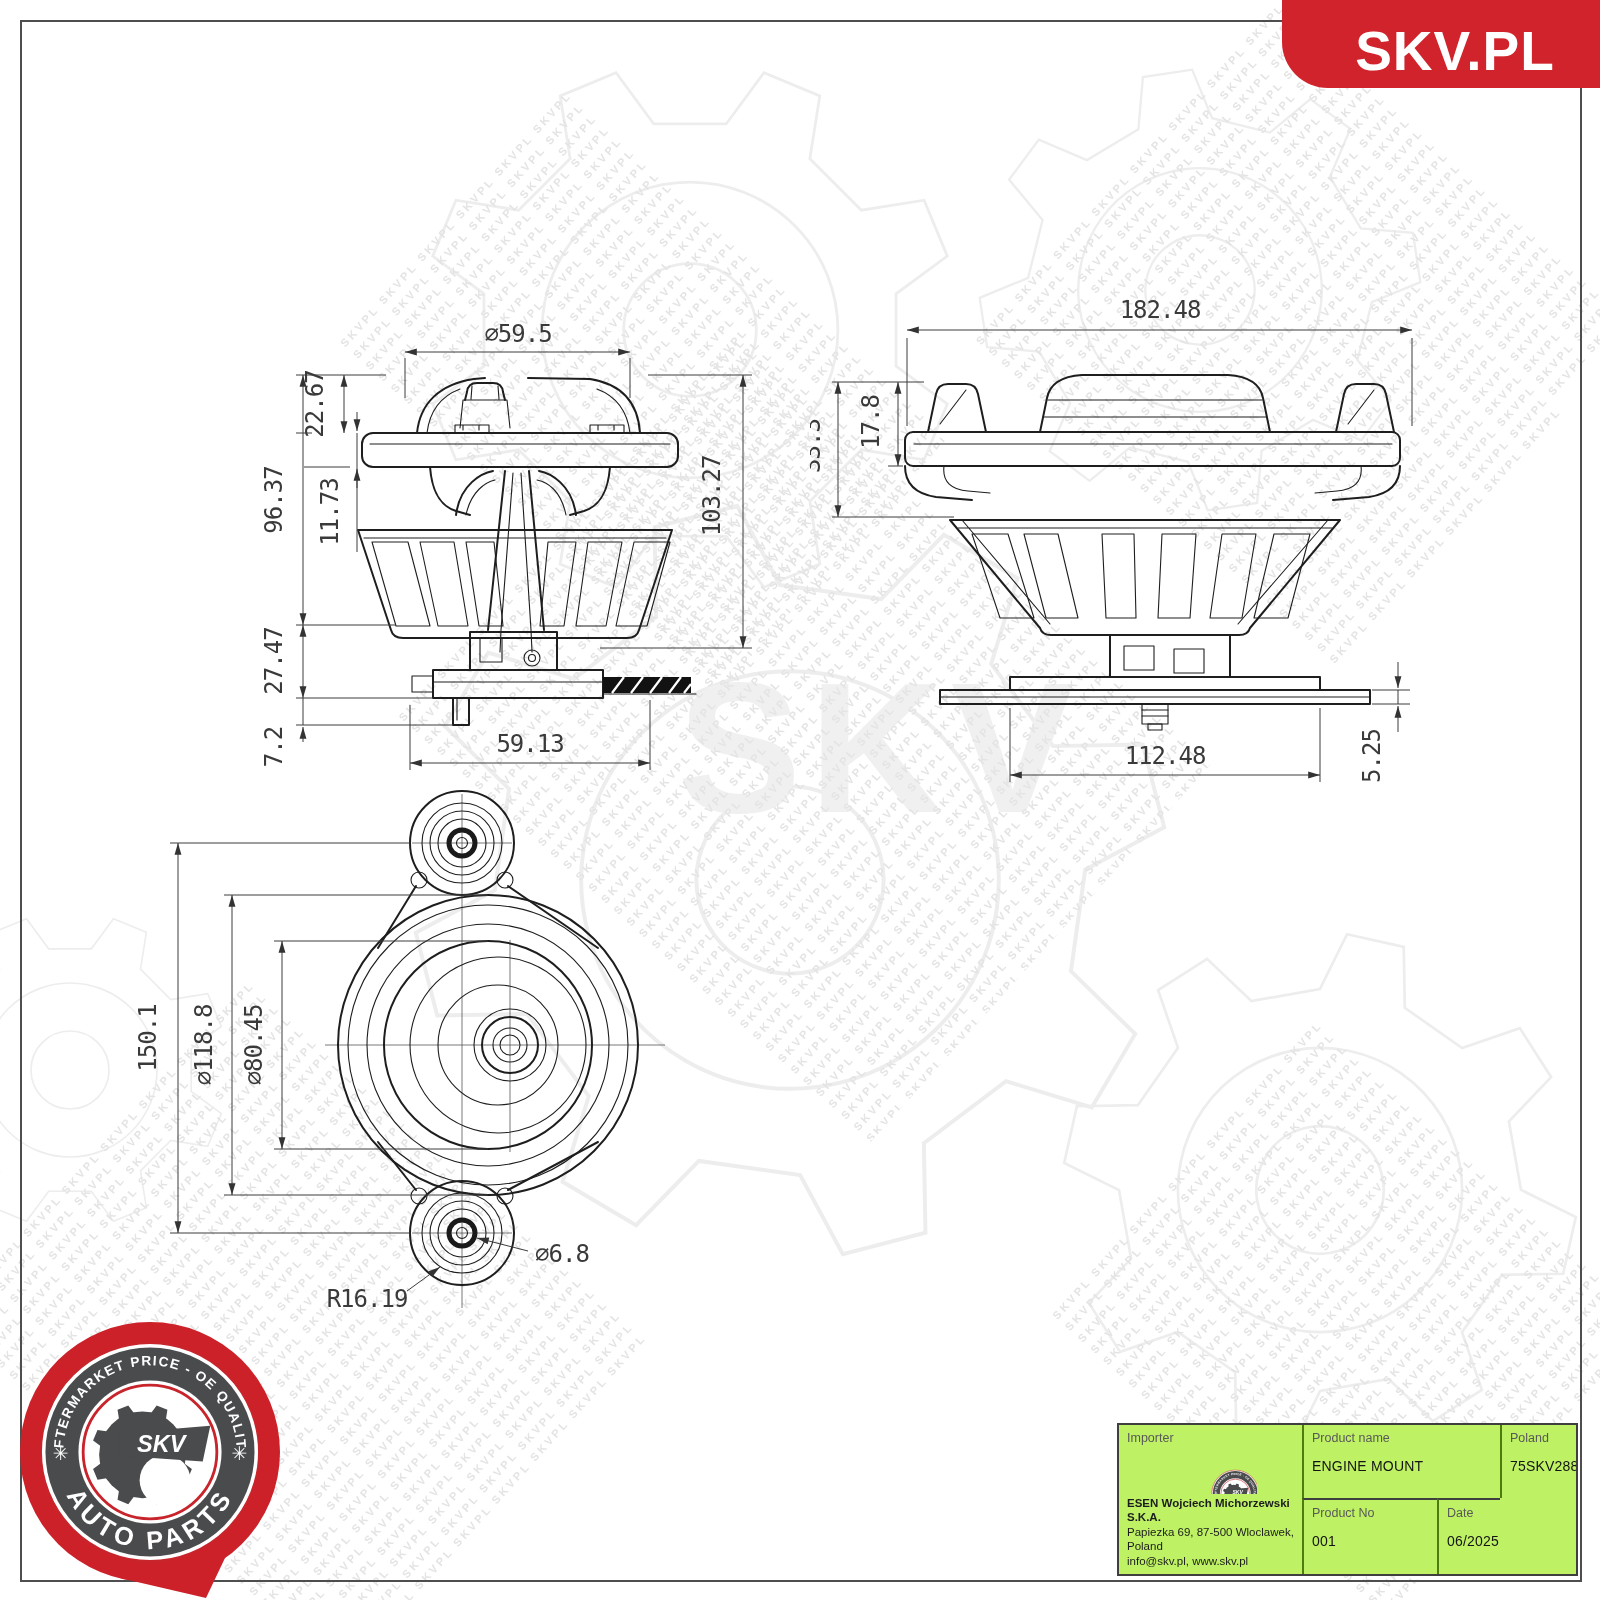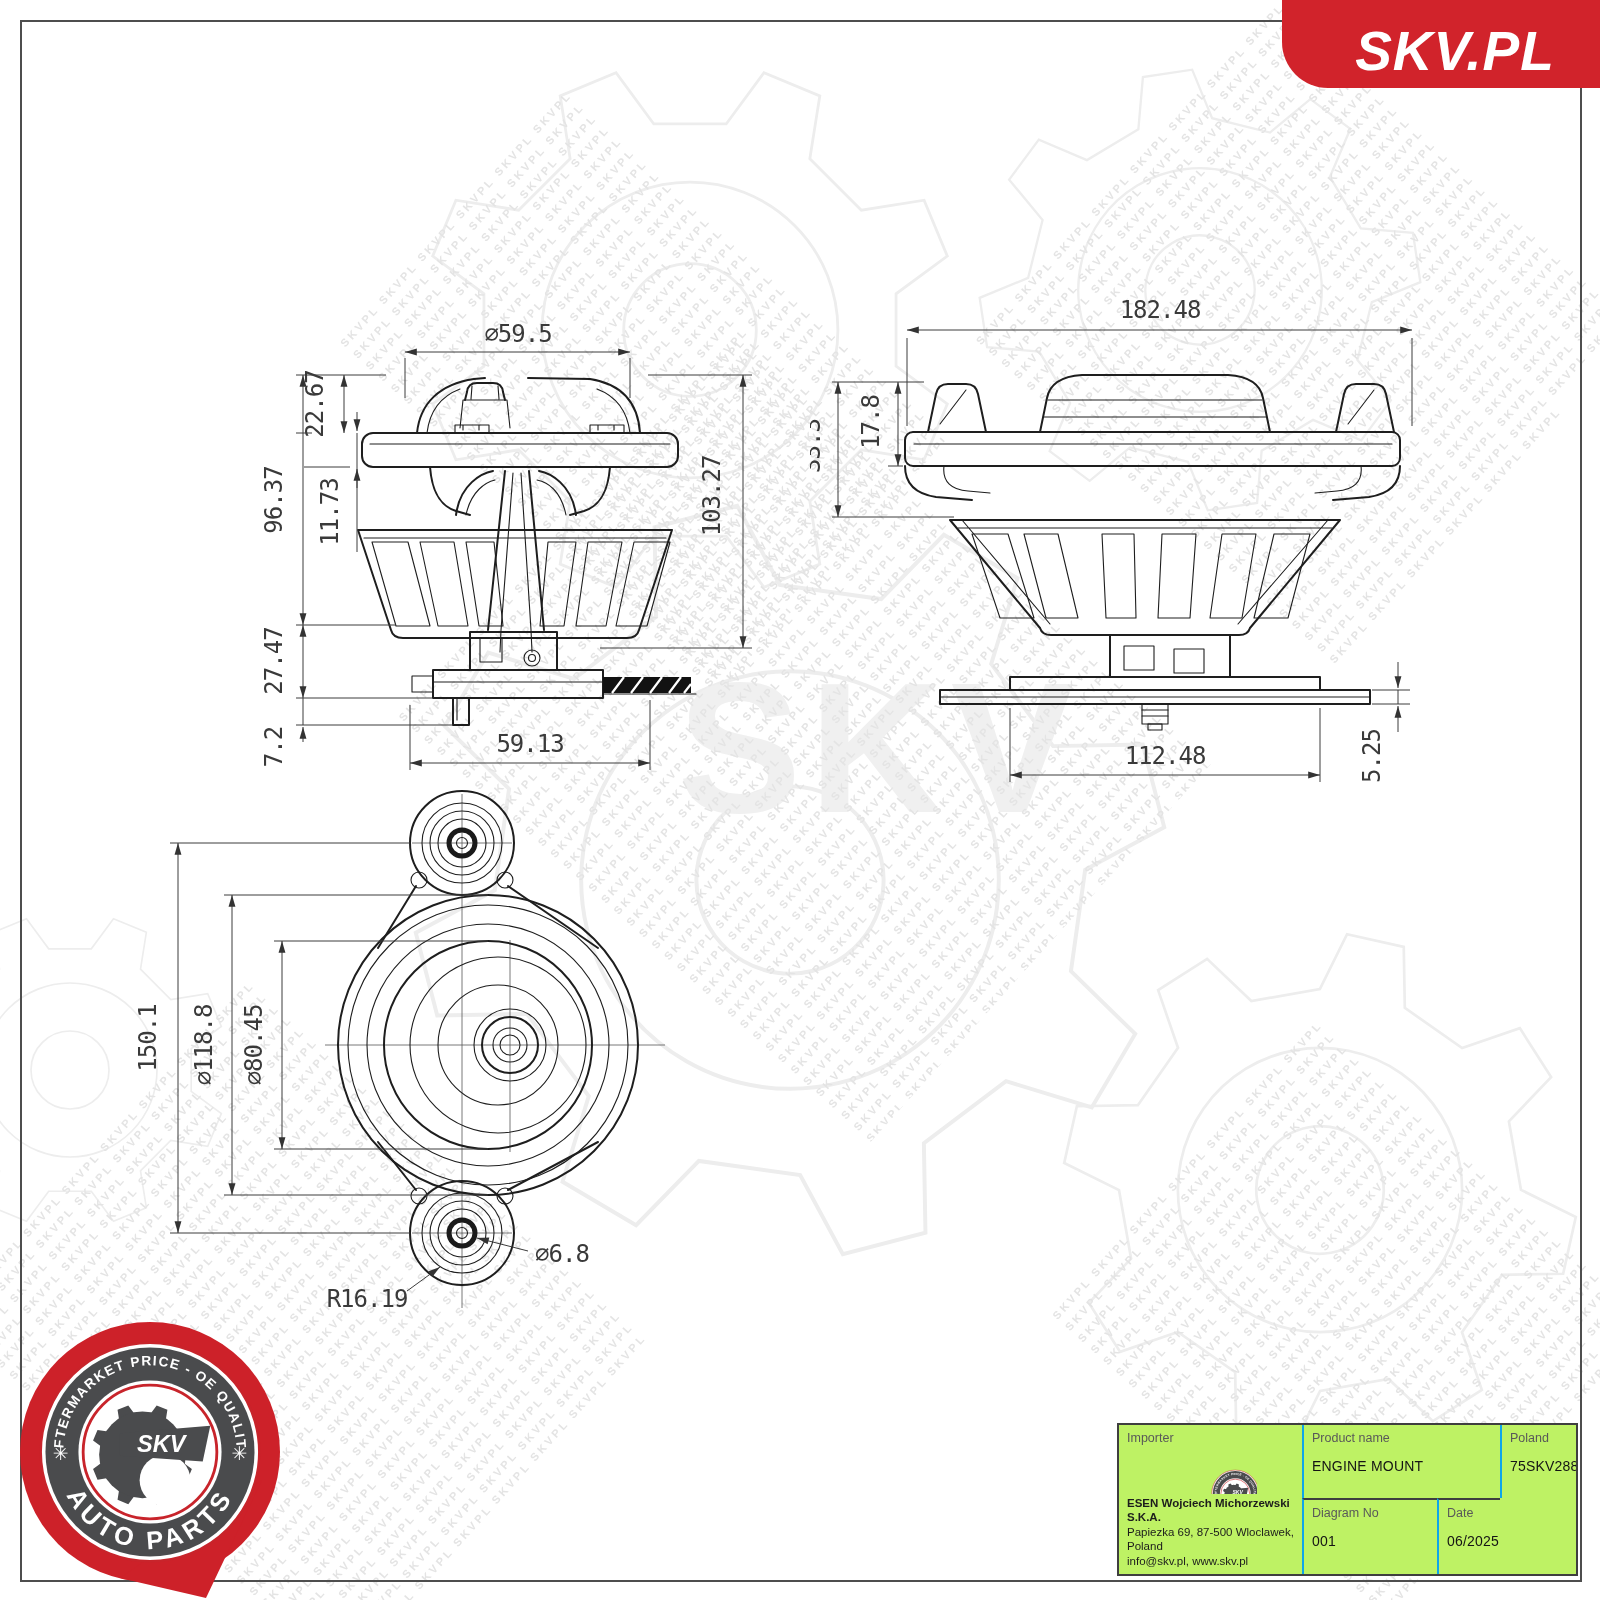--- a/index.html
+++ b/index.html
@@ -10,34 +10,34 @@
   
   .frame{position:absolute;left:20px;top:20px;width:1558px;height:1558px;
     border:2px solid #4e4e4e;z-index:4;pointer-events:none;}
   
   .wm-svg{position:absolute;left:0;top:0;z-index:0;}
   .wm-band{position:absolute;z-index:0;color:#e4e4e4;font-size:11px;line-height:17px;
     letter-spacing:3px;font-weight:bold;transform:rotate(-48deg);overflow:hidden;word-break:break-word;}
   
   .logo{position:absolute;left:1282px;top:0;width:318px;height:88px;background:#d1232b;
     border-radius:0 0 0 46px;z-index:6;display:flex;align-items:center;justify-content:center;}
-  .logo span{color:#fff;font-size:55px;font-weight:bold;font-style:italic;letter-spacing:1px;
+  .logo span{color:#fff;font-size:55px;font-weight:bold;letter-spacing:1px;
     padding-left:28px;padding-bottom:6px;margin-top:20px;}
   
   .view{position:absolute;z-index:2;}
   .o2{fill:none;stroke:#1e1e1e;stroke-width:2;stroke-linejoin:round;stroke-linecap:round;}
   .o1{fill:none;stroke:#1e1e1e;stroke-width:1.1;stroke-linejoin:round;stroke-linecap:round;}
   .dl{fill:none;stroke:#3c3c3c;stroke-width:1;}
   .cl{fill:none;stroke:#555;stroke-width:0.8;}
   .dim{font-family:"DejaVu Sans Mono",monospace;font-size:24px;fill:#3a3a3a;letter-spacing:-1px;}
   
   .tblock{position:absolute;left:1117px;top:1423px;width:461px;height:153px;z-index:5;
     background:#bef264;border:2px solid #3f3f3f;box-sizing:border-box;display:grid;
     grid-template-columns:183px 135px 63px 76px;grid-template-rows:73px 76px;}
-  .tcell{border-left:2px solid #0ea5e9;border-top:2px solid #3f3f3f;box-sizing:border-box;
+  .tcell{border-left:2px solid #4d7c0f;border-top:2px solid #3f3f3f;box-sizing:border-box;
     padding:6px 8px;position:relative;overflow:hidden;}
   .tcell.first{border-left:none;}
   .tcell.toprow{border-top:none;}
   .tlabel{font-size:12.5px;color:#595959;display:block;}
   .tvalue{font-size:14px;color:#141414;display:block;margin-top:13px;letter-spacing:.2px;}
   .importer{grid-row:1 / span 2;display:flex;flex-direction:column;align-items:center;}
   .importer .tlabel{align-self:flex-start;}
   .company{font-size:11.5px;color:#1c1c1c;line-height:14.5px;margin-top:2px;}
   .company .b{font-weight:bold;}
   
@@ -303,20 +303,20 @@
   </div>
   <div class="tcell toprow" style="grid-column:2 / span 2;">
     <span class="tlabel">Product name</span>
     <span class="tvalue">ENGINE MOUNT</span>
   </div>
   <div class="tcell toprow">
     <span class="tlabel">Poland</span>
     <span class="tvalue">75SKV288</span>
   </div>
   <div class="tcell">
-    <span class="tlabel">Diagram No</span>
+    <span class="tlabel">Product No</span>
     <span class="tvalue">001</span>
   </div>
   <div class="tcell">
     <span class="tlabel">Date</span>
     <span class="tvalue">06/2025</span>
   </div>
 </div>
 
 </body></html>

